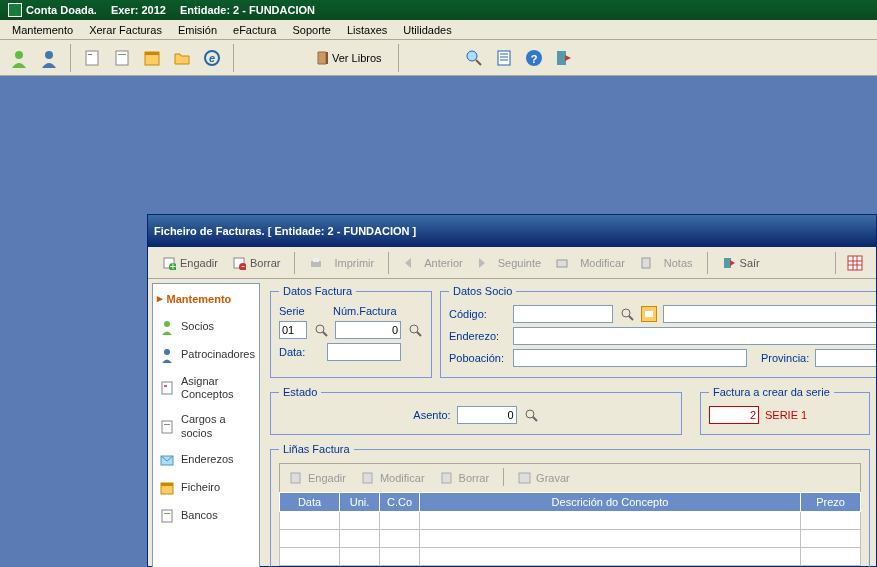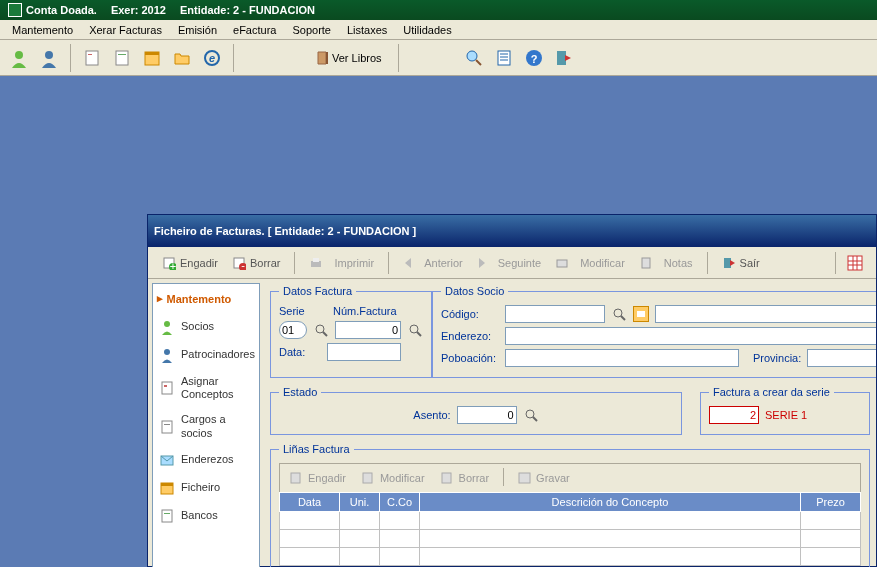--- a/index.html
+++ b/index.html
@@ -35,21 +35,21 @@
 .leftnav .ico { width: 16px; height: 16px; flex-shrink: 0; }
 
 .formarea { flex: 1; padding: 6px; overflow: hidden; }
 fieldset { border: 1px solid #7a96df; padding: 8px 8px 6px 8px; margin-bottom: 8px; }
 legend { color: #003399; padding: 0 4px; }
 .row { display: flex; align-items: center; gap: 6px; margin-bottom: 4px; }
 input[type=text] { border: 1px solid #7f9db9; height: 18px; padding: 0 2px; font-size: 11px; }
 .lbl { color: #003399; }
 .mag { width: 16px; height: 16px; display: inline-flex; align-items: center; justify-content: center; cursor: pointer; }
 
-.toprow { display: flex; }
+.toprow { display: flex; gap: 8px; }
 .toprow fieldset:first-child { width: 170px; }
 .toprow fieldset:last-child { flex: 1; }
 
 .midrow { display: flex; gap: 18px; }
 .midrow fieldset:first-child { flex: 1; }
 .midrow fieldset:last-child { width: 170px; }
 .serie-text { color: #c00; margin-left: 0; }
 
 .lf-tools { background: #ece9d8; padding: 4px; display: flex; gap: 4px; border: 1px solid #aca899; border-bottom: none; }
 .lf-btn { display: flex; align-items: center; height: 20px; padding: 0 6px; cursor: pointer; gap: 4px; color: #999; }
@@ -310,21 +310,21 @@
 
       <div class="formarea">
         <div class="toprow">
           <fieldset>
             <legend>Datos Factura</legend>
             <div class="row">
               <div style="width:48px"><span class="lbl">Serie</span></div>
               <div><span class="lbl">Núm.Factura</span></div>
             </div>
             <div class="row">
-              <input type="text" style="width: 28px; border-radius: 9px;" value="01">
+              <input type="text" style="width: 28px;" value="01">
               <span class="mag">
                   <svg width="14" height="14">
                     <circle cx="6" cy="6" r="4" fill="none" stroke="#666"></circle>
                     <line x1="9" y1="9" x2="13" y2="13" stroke="#666" stroke-width="2"></line>
                   </svg>
                 </span>
               <input type="text" style="width: 66px; text-align: right;" value="0">
               <span class="mag">
                   <svg width="14" height="14">
                     <circle cx="6" cy="6" r="4" fill="none" stroke="#666"></circle>

